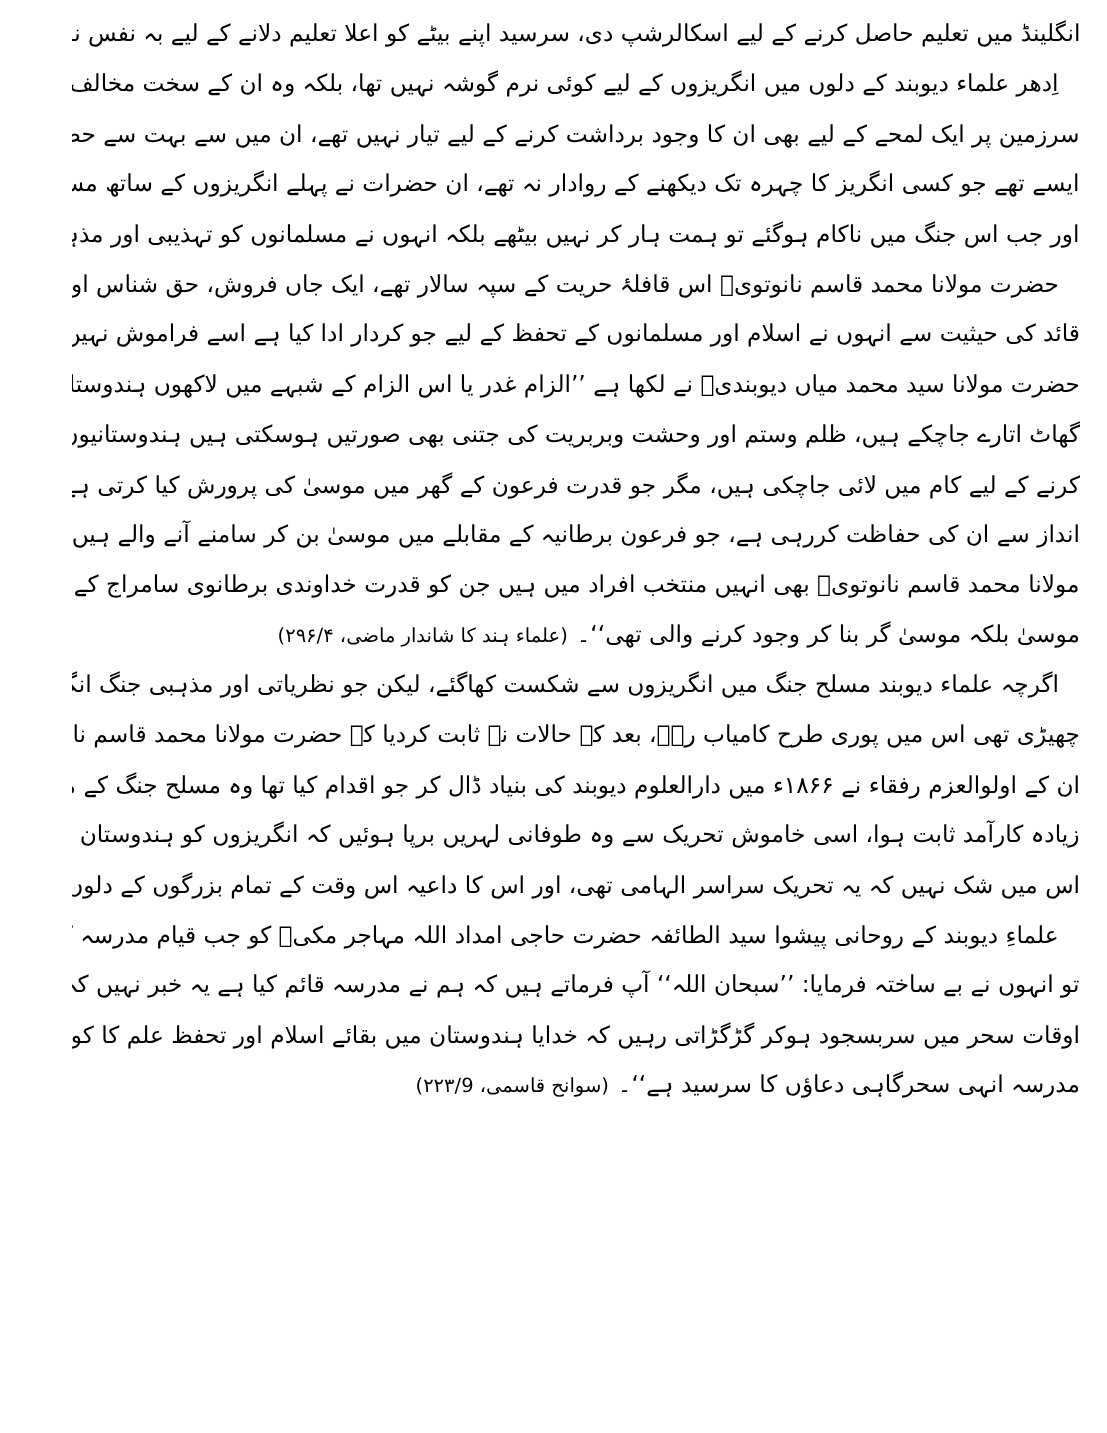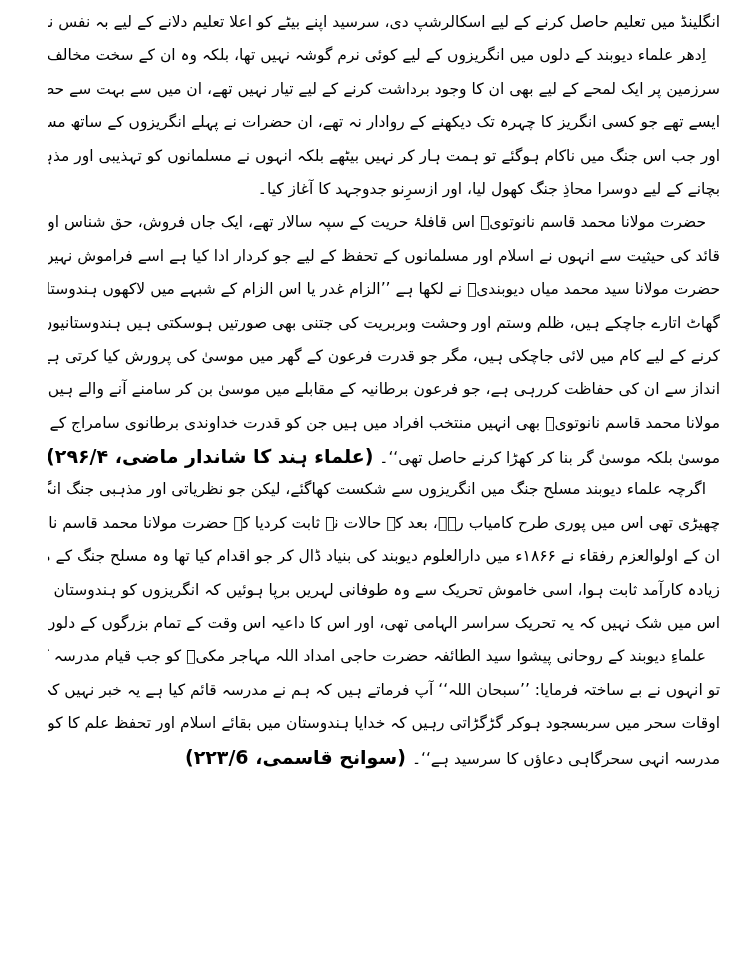--- a/index.html
+++ b/index.html
@@ -31,61 +31,60 @@
       text-align-last: justify;
       overflow: hidden;
     }
     .line.last {
       text-align-last: right;
     }
     .line.indent {
       padding-right: 14px;
     }
     .cite {
-      font-weight: bold;
-      font-size: 19px;
+      font-weight: normal;
+      font-size: 13px;
       margin-right: 6px;
     }
   </style>
 </head>
 <body>
 
 <div class="page">
 
   <div>
     <div class="line">انگلینڈ میں تعلیم حاصل کرنے کے لیے اسکالرشپ دی، سرسید اپنے بیٹے کو اعلا تعلیم دلانے کے لیے بہ نفس نفیس</div>
   </div>
 
   <div>
     <div class="line indent">اِدھر علماء دیوبند کے دلوں میں انگریزوں کے لیے کوئی نرم گوشہ نہیں تھا، بلکہ وہ ان کے سخت مخالف تھے اور اس</div>
     <div class="line">سرزمین پر ایک لمحے کے لیے بھی ان کا وجود برداشت کرنے کے لیے تیار نہیں تھے، ان میں سے بہت سے حضرات تو</div>
     <div class="line">ایسے تھے جو کسی انگریز کا چہرہ تک دیکھنے کے روادار نہ تھے، ان حضرات نے پہلے انگریزوں کے ساتھ مسلح جنگ لڑی</div>
     <div class="line">اور جب اس جنگ میں ناکام ہوگئے تو ہمت ہار کر نہیں بیٹھے بلکہ انہوں نے مسلمانوں کو تہذیبی اور مذہبی ارتداد سے</div>
-    <div class="line last">بچانے کے لیے دوسرا محاذِ جنگ کھول لیا، اور ازسرِنو جدوجہد کا آغاز کیا۔</div>
   </div>
 
   <div>
     <div class="line indent">حضرت مولانا محمد قاسم نانوتویؒ اس قافلۂ حریت کے سپہ سالار تھے، ایک جاں فروش، حق شناس اور حق آگاہ</div>
     <div class="line">قائد کی حیثیت سے انہوں نے اسلام اور مسلمانوں کے تحفظ کے لیے جو کردار ادا کیا ہے اسے فراموش نہیں کیا جاسکتا،</div>
     <div class="line">حضرت مولانا سید محمد میاں دیوبندیؒ نے لکھا ہے ’’الزام غدر یا اس الزام کے شبہے میں لاکھوں ہندوستانی موت کے</div>
     <div class="line">گھاٹ اتارے جاچکے ہیں، ظلم وستم اور وحشت وبربریت کی جتنی بھی صورتیں ہوسکتی ہیں ہندوستانیوں کو خوف زدہ</div>
     <div class="line">کرنے کے لیے کام میں لائی جاچکی ہیں، مگر جو قدرت فرعون کے گھر میں موسیٰ کی پرورش کیا کرتی ہے وہ عجیب وغریب</div>
     <div class="line">انداز سے ان کی حفاظت کررہی ہے، جو فرعون برطانیہ کے مقابلے میں موسیٰ بن کر سامنے آنے والے ہیں، حضرت</div>
     <div class="line">مولانا محمد قاسم نانوتویؒ بھی انہیں منتخب افراد میں ہیں جن کو قدرت خداوندی برطانوی سامراج کے مقابلے میں نہ صرف</div>
-    <div class="line last"><span>موسیٰ بلکہ موسیٰ گر بنا کر کھڑا کرنے حاصل تھی‘‘۔</span><span class="cite">(علماء ہند کا شاندار ماضی، ۲۹۶/۴)</span></div>
+    <div class="line last"><span>موسیٰ بلکہ موسیٰ گر بنا کر وجود کرنے والی تھی‘‘۔</span><span class="cite">(علماء ہند کا شاندار ماضی، ۲۹۶/۴)</span></div>
   </div>
 
   <div>
     <div class="line indent">اگرچہ علماء دیوبند مسلح جنگ میں انگریزوں سے شکست کھاگئے، لیکن جو نظریاتی اور مذہبی جنگ انگریزوں نے</div>
     <div class="line">چھیڑی تھی اس میں پوری طرح کامیاب رہے، بعد کے حالات نے ثابت کردیا کہ حضرت مولانا محمد قاسم نانوتویؒ اور</div>
     <div class="line">ان کے اولوالعزم رفقاء نے ۱۸۶۶ء میں دارالعلوم دیوبند کی بنیاد ڈال کر جو اقدام کیا تھا وہ مسلح جنگ کے مقابلے میں</div>
     <div class="line">زیادہ کارآمد ثابت ہوا، اسی خاموش تحریک سے وہ طوفانی لہریں برپا ہوئیں کہ انگریزوں کو ہندوستان چھوڑ کر بھاگنا پڑا،</div>
     <div class="line last">اس میں شک نہیں کہ یہ تحریک سراسر الہامی تھی، اور اس کا داعیہ اس وقت کے تمام بزرگوں کے دلوں میں موجزن تھا۔</div>
   </div>
 
   <div>
     <div class="line indent">علماءِ دیوبند کے روحانی پیشوا سید الطائفہ حضرت حاجی امداد اللہ مہاجر مکیؒ کو جب قیام مدرسہ کی اطلاع دی گئی</div>
     <div class="line">تو انہوں نے بے ساختہ فرمایا: ’’سبحان اللہ‘‘ آپ فرماتے ہیں کہ ہم نے مدرسہ قائم کیا ہے یہ خبر نہیں کہ کتنی پیشانیاں</div>
     <div class="line">اوقات سحر میں سربسجود ہوکر گڑگڑاتی رہیں کہ خدایا ہندوستان میں بقائے اسلام اور تحفظ علم کا کوئی ذریعہ پیدا کر، یہ</div>
-    <div class="line last"><span>مدرسہ انہی سحرگاہی دعاؤں کا سرسید ہے‘‘۔</span><span class="cite">(سوانح قاسمی، ۲۲۳/6)</span></div>
+    <div class="line last"><span>مدرسہ انہی سحرگاہی دعاؤں کا سرسید ہے‘‘۔</span><span class="cite">(سوانح قاسمی، ۲۲۳/9)</span></div>
   </div>
 
 </div>
 
 </body></html>

